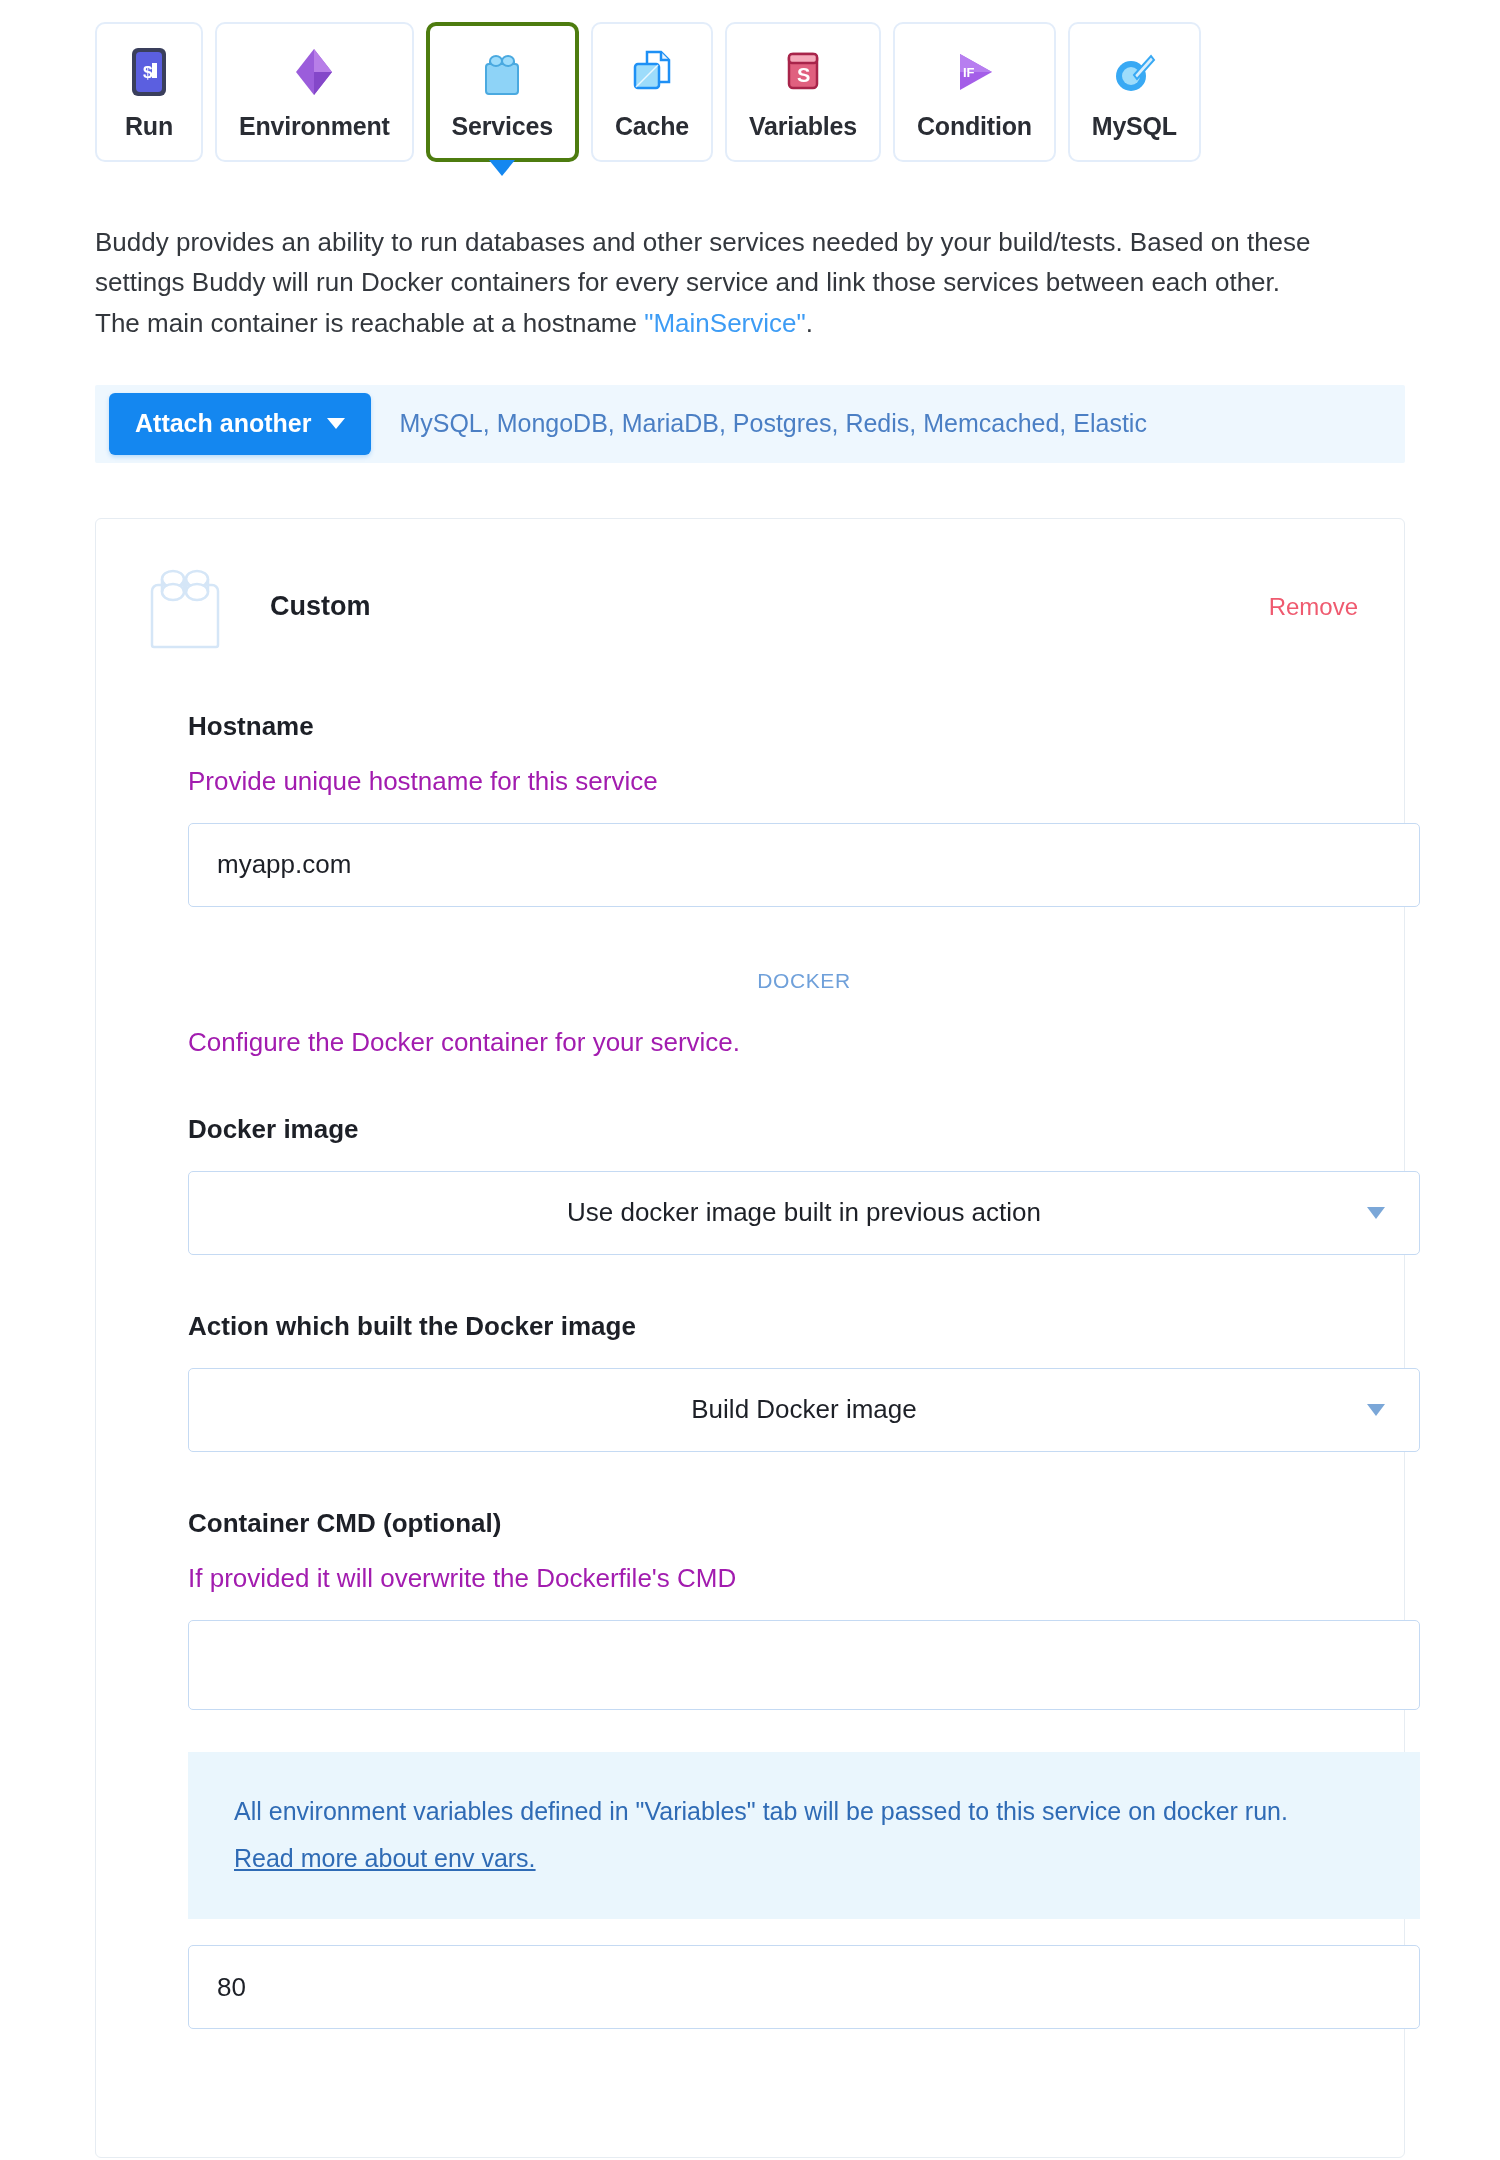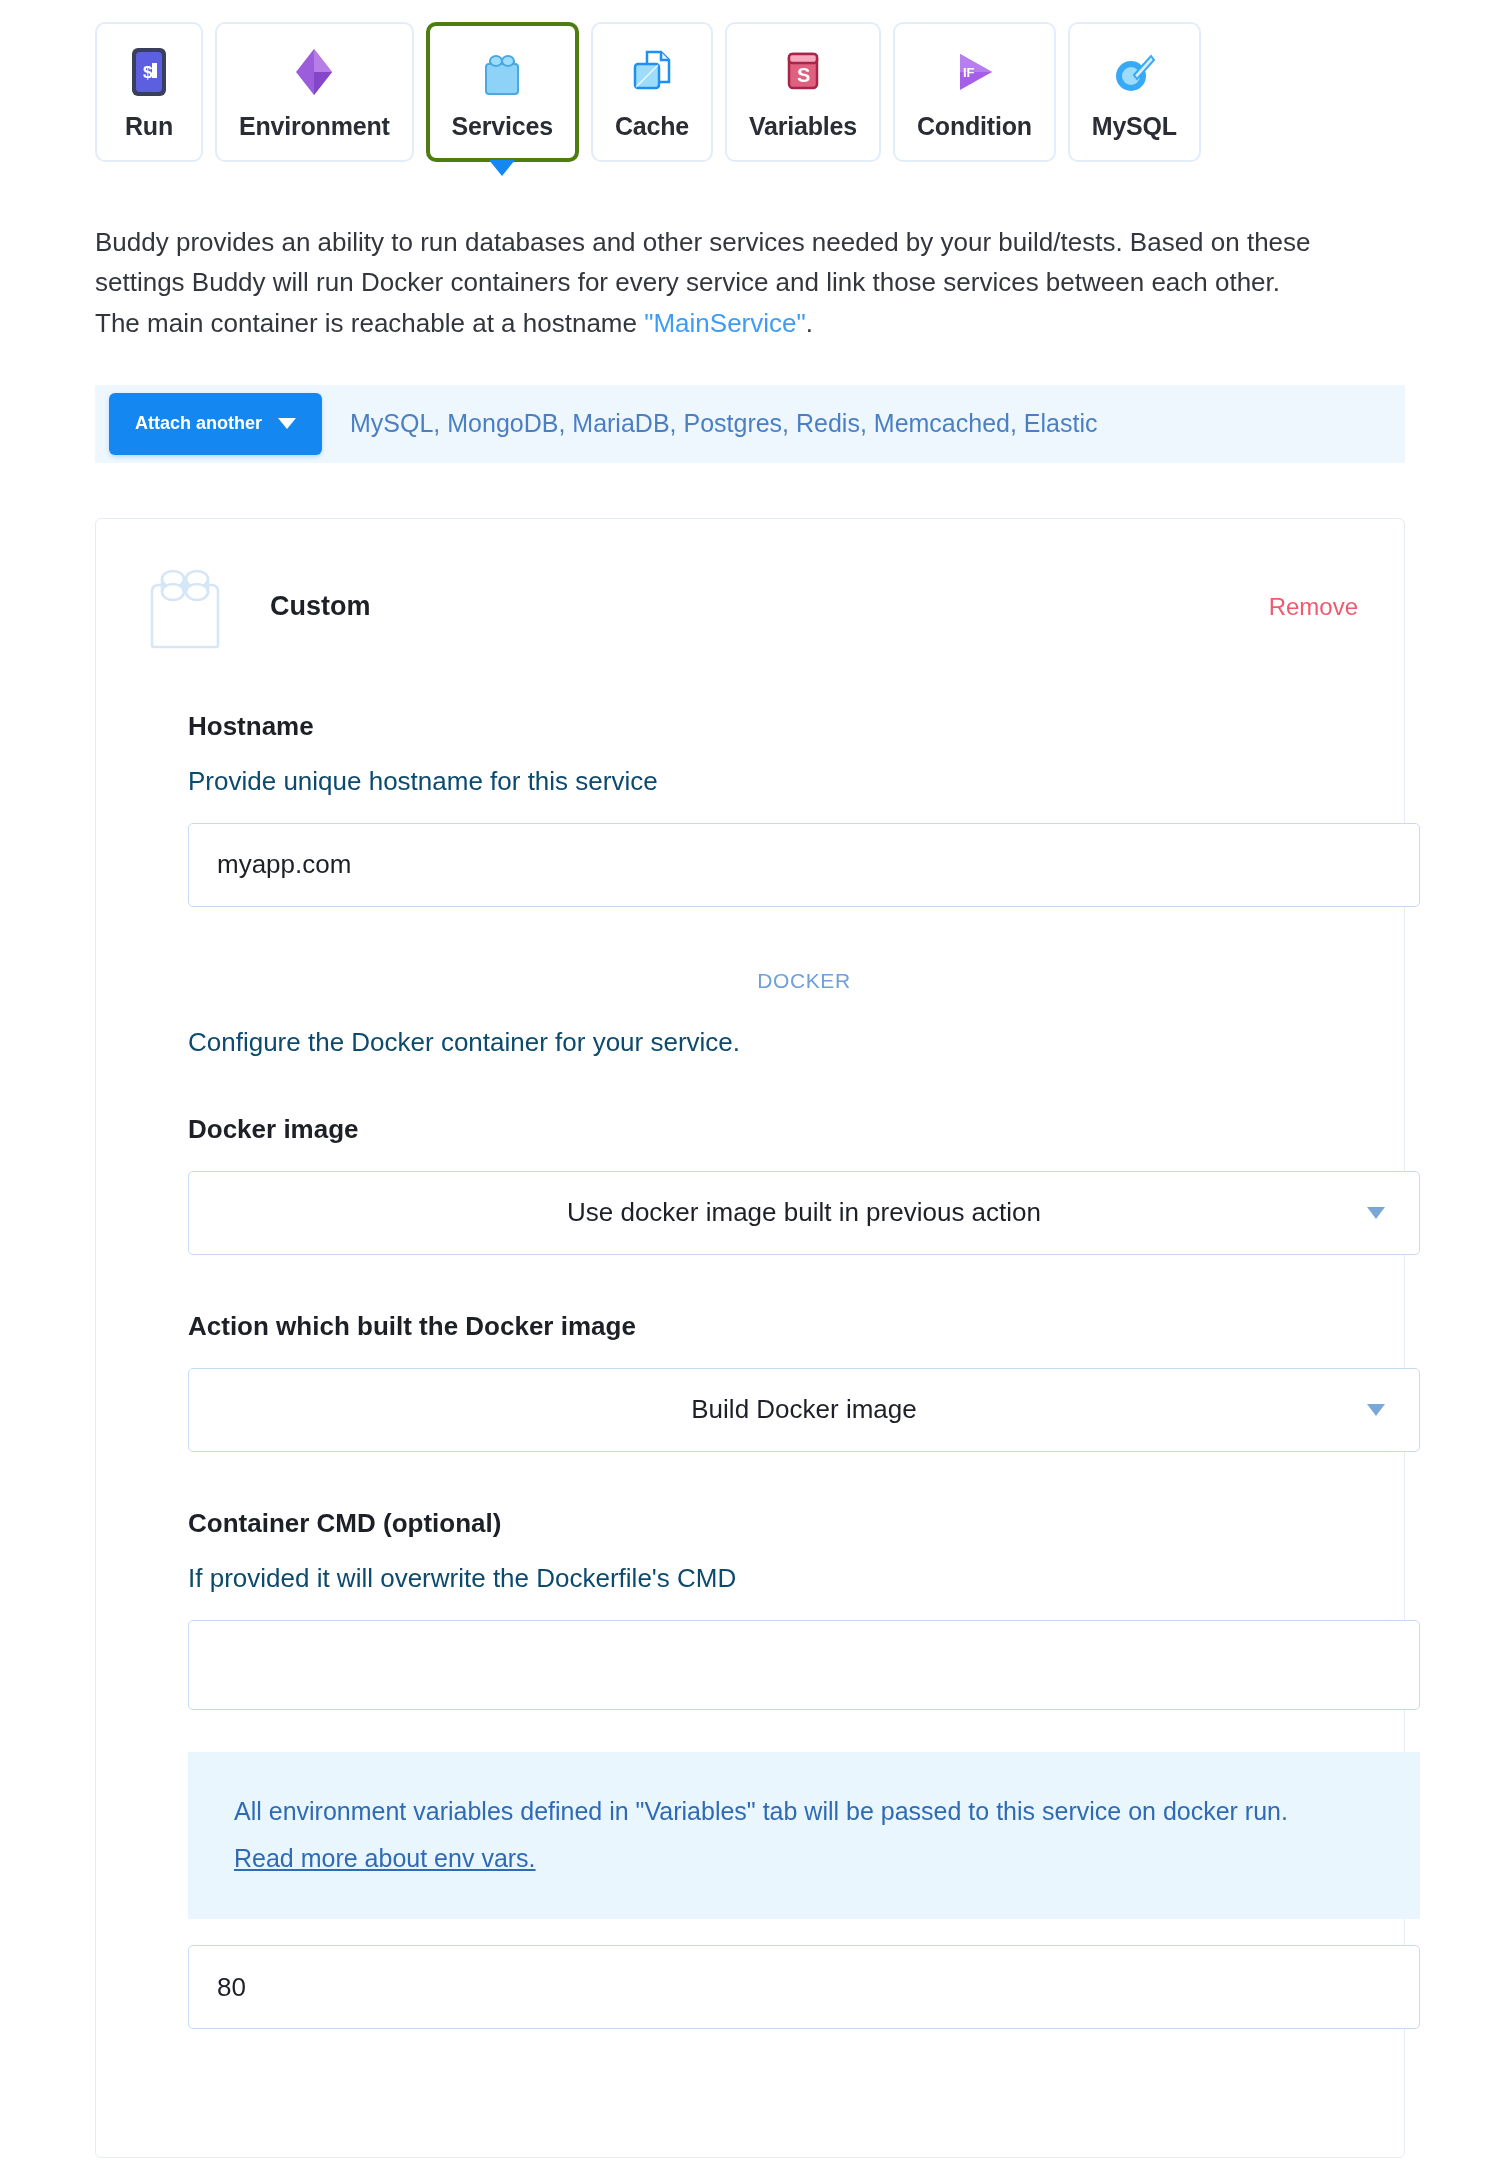--- a/index.html
+++ b/index.html
@@ -87,21 +87,21 @@
     padding-left: 14px;
     border-radius: 2px;
   }
   .attach-btn {
     background: #1487f0;
     color: #ffffff;
     border: none;
     border-radius: 6px;
     height: 62px;
     padding: 0 26px;
-    font-size: 18px;
+    font-size: 25px;
     font-weight: 700;
     display: flex;
     align-items: center;
     gap: 16px;
     cursor: pointer;
     box-shadow: 0 2px 4px rgba(20,135,240,0.25);
     font-family: "Liberation Sans", sans-serif;
     text-align: right;
   }
   .attach-caret {
@@ -148,21 +148,21 @@
   .body { padding: 0 46px 0 92px; }
 
   .field-label {
     font-size: 26px;
     font-weight: 700;
     color: #1d2027;
     margin-top: 56px;
   }
   .field-help {
     font-size: 26px;
-    color: #0c4a6e;
+    color: #a21caf;
     margin-top: 24px;
   }
   .input {
     margin-top: 26px;
     height: 84px;
     border: 1px solid #c5daf3;
     border-radius: 5px;
     display: flex;
     align-items: center;
     padding: 0 28px;

